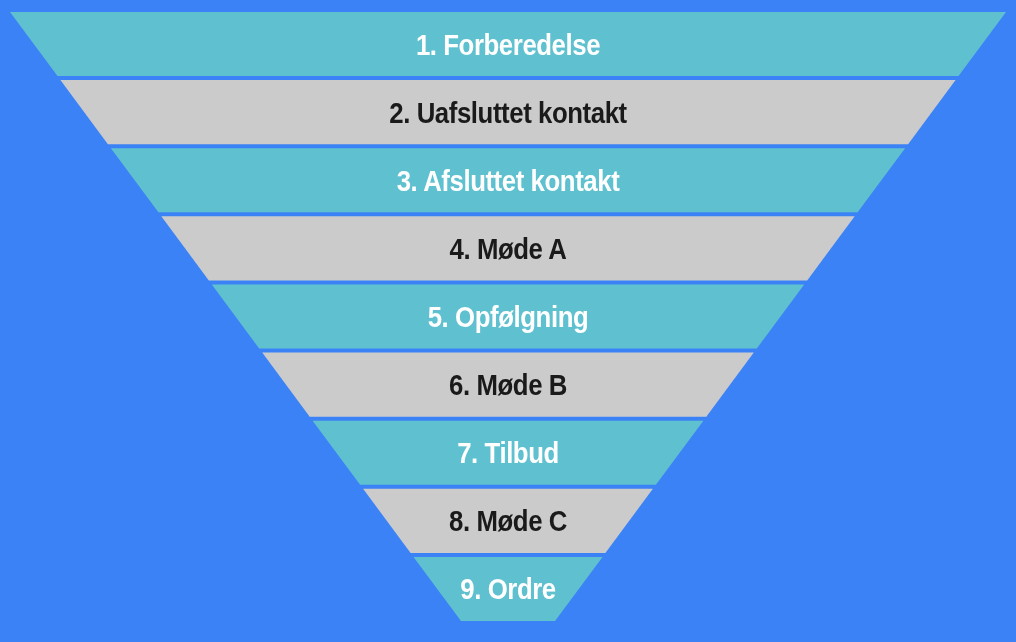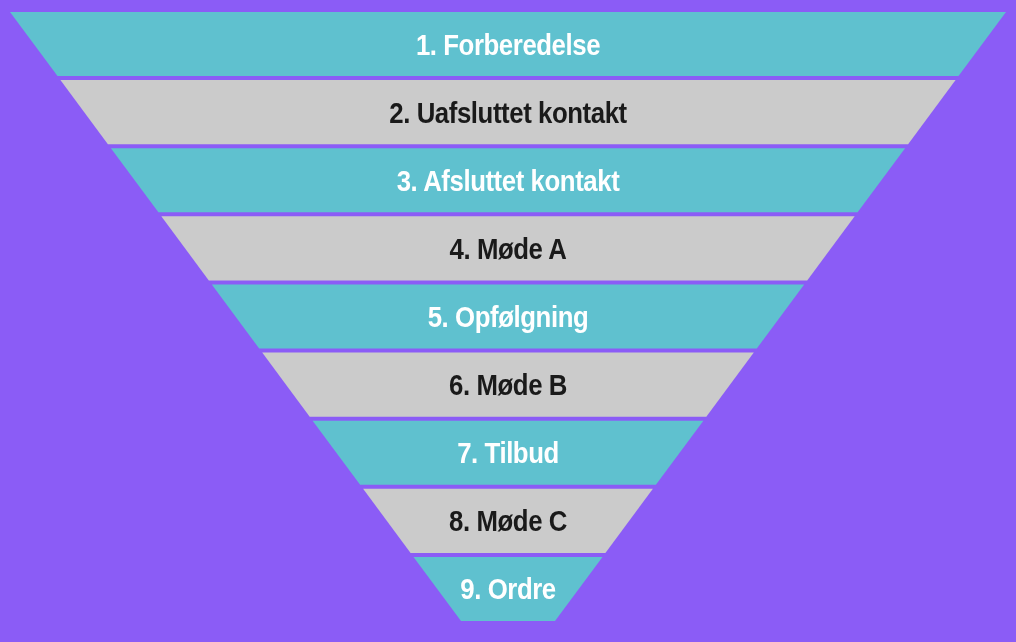--- a/index.html
+++ b/index.html
@@ -4,21 +4,21 @@
 <style>
   html, body {
     margin: 0;
     padding: 0;
     background: #ffffff;
   }
   .stage {
     position: relative;
     width: 1016px;
     height: 642px;
-    background: #8b5cf6;
+    background: #3b82f6;
     overflow: hidden;
     font-family: "Liberation Sans", sans-serif;
   }
   svg text {
     font-family: "Liberation Sans", "DejaVu Sans", sans-serif;
     font-weight: bold;
     letter-spacing: -0.5px;
   }
 </style>
 </head>

